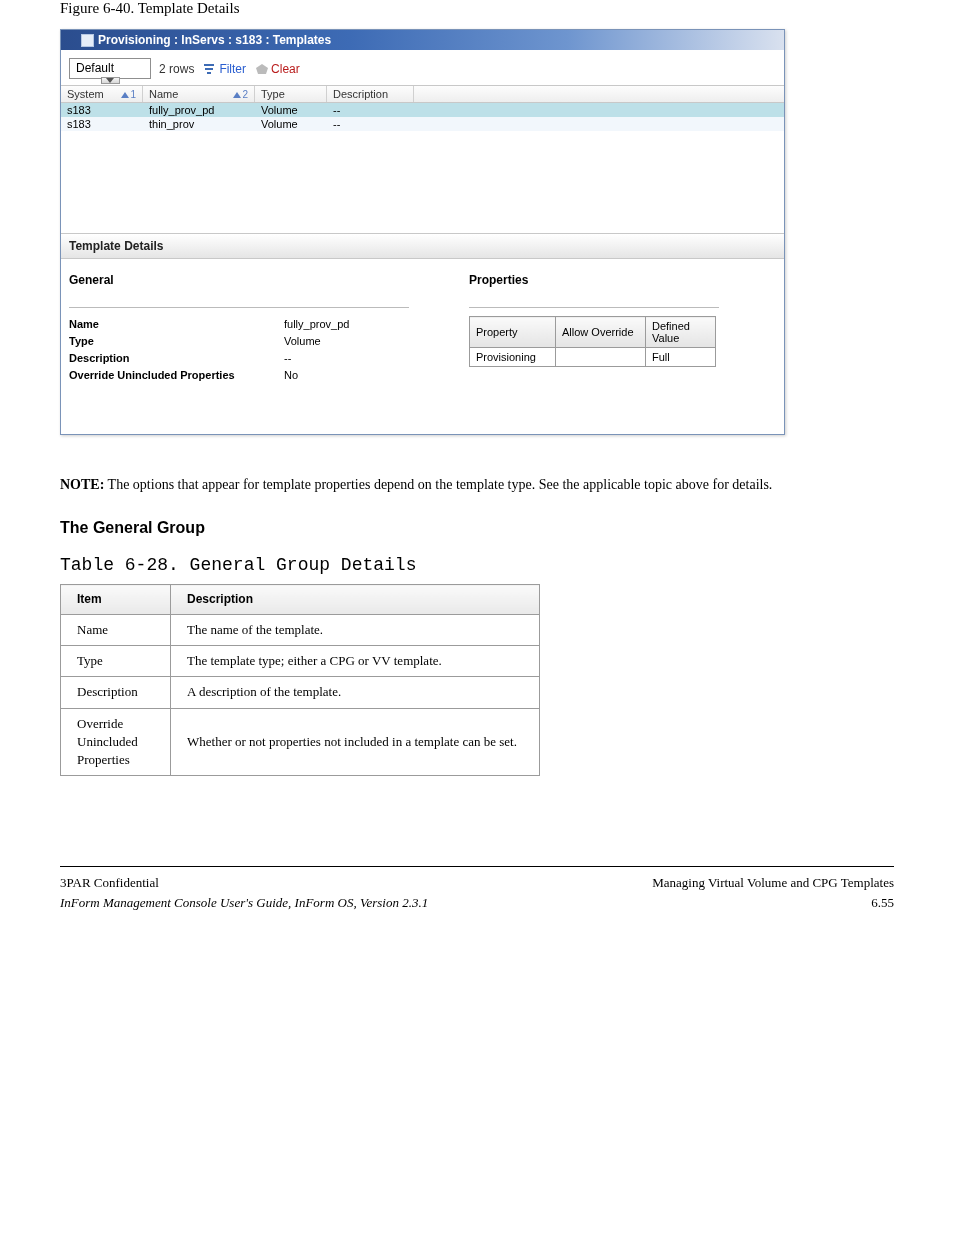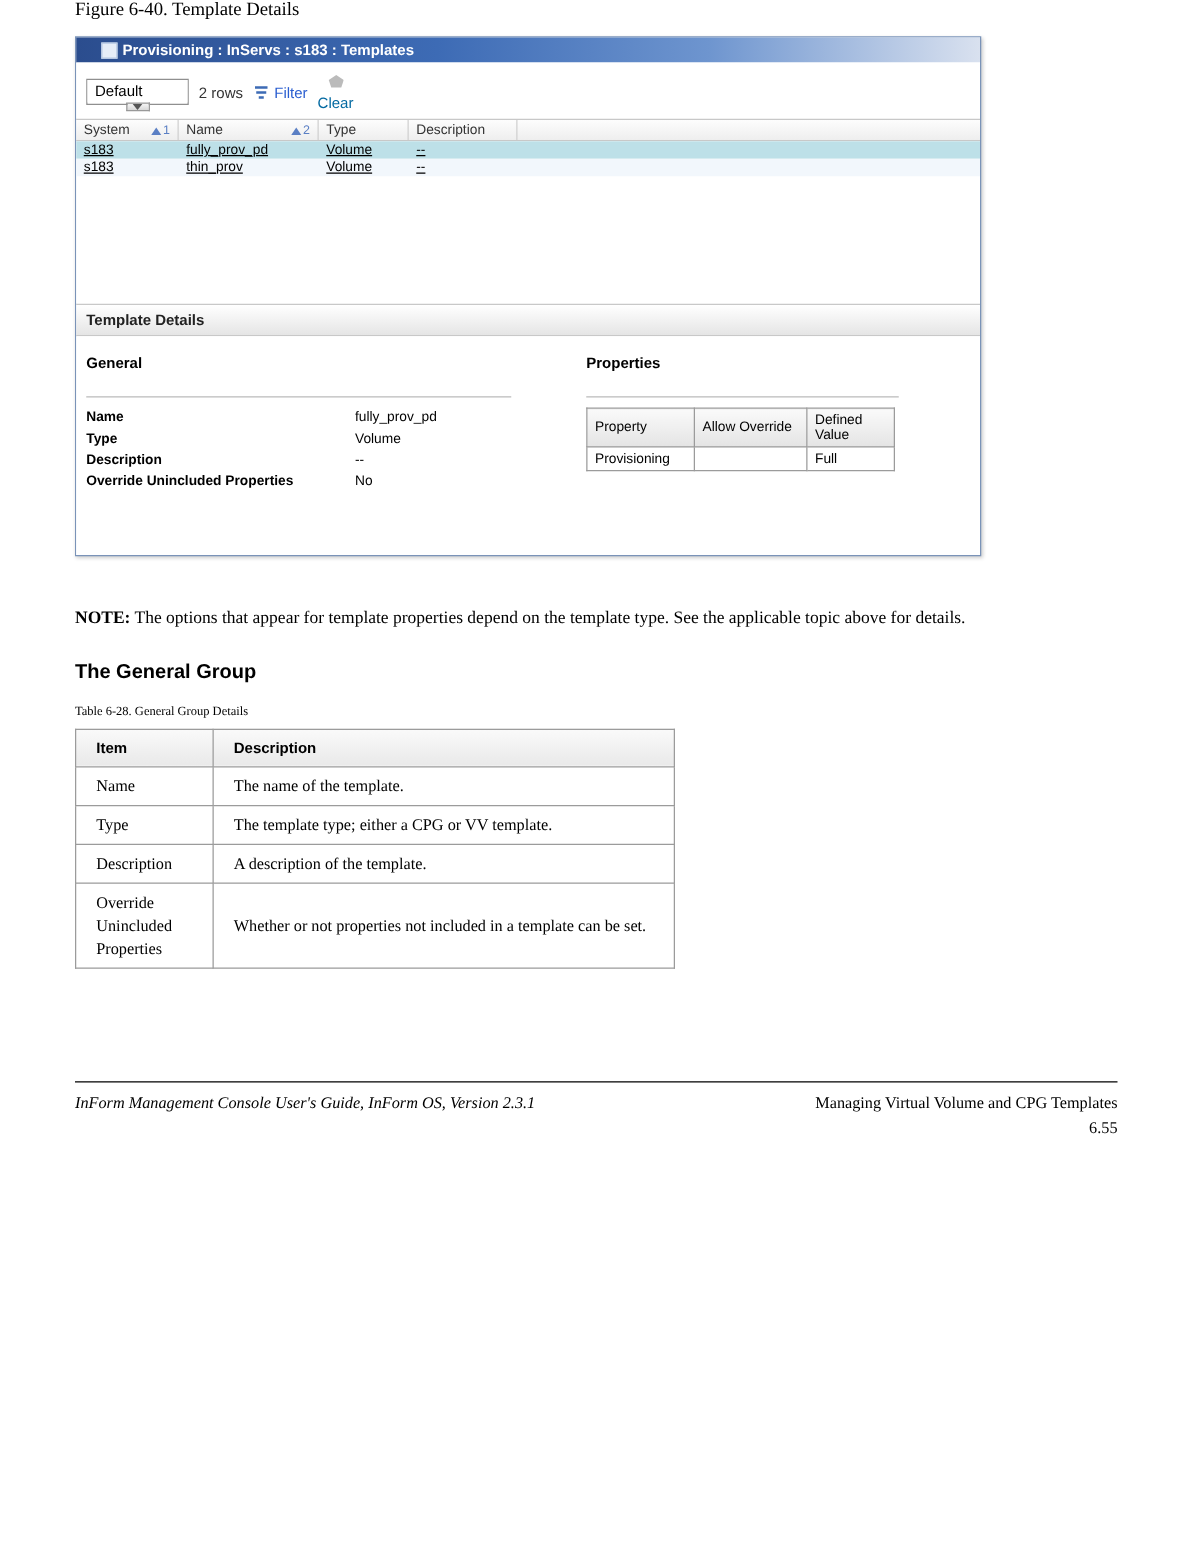--- a/index.html
+++ b/index.html
@@ -17,40 +17,40 @@
   }
   .titlebar .app-icon { width: 13px; height: 13px; background: #e6edf8; border: 1px solid #b5c7e3; display: inline-block; }
 
   .toolbar { background: #fff; padding: 8px 8px 6px 8px; display: flex; align-items: center; gap: 8px; font-size: 12px; }
   .dropdown { display: inline-flex; align-items: center; border: 1px solid #8f8f8f; background: #fff; height: 21px; flex-direction: column; }
   .dropdown .dd-text { padding: 2px 36px 2px 6px; background:#fff; }
   .dd-button { width: 19px; height: 19px; border: 1px solid #999; background: linear-gradient(#f5f5f5,#d8d8d8); display:flex; align-items:center; justify-content:center; border-left:1px solid #8f8f8f;}
   .dd-button svg { display:block;}
   .rows-label { color:#333; }
   .filter-link { color:#2a5ed0; display:inline-flex; align-items:center; gap:3px; }
-  .clear-link { color:#0369a1; display:inline-flex; align-items:center; gap:3px;flex-direction:column; }
+  .clear-link { color:#b91c1c; display:inline-flex; align-items:center; gap:3px; }
   .icon-box { width:14px; height:14px; display:inline-block; }
 
   .grid-headers { display:flex; border-top:1px solid #c8c8c8; border-bottom:1px solid #c8c8c8; background: linear-gradient(#fdfdfd,#eee); font-size:11px; color:#333;}
   .grid-headers .col, .grid-row .col { padding:2px 6px; border-right:1px solid #d0d0d0;}
   .col-system { width:82px;}
   .col-name { width:112px;}
   .col-type { width:72px;}
   .col-desc { width:86px;}
   .grid-headers .col-desc { border-right:none; }
   .grid-headers .remainder { flex:1; border-left:1px solid #d0d0d0; background: linear-gradient(#fdfdfd,#eee);}
   .col-inner { display:flex; align-items:flex-end; justify-content:space-between; gap:3px;}
   .sort-tri { width:0;height:0;border-left:4px solid transparent;border-right:4px solid transparent;border-bottom:6px solid #5a7fc4; display:inline-block;}
   .sort-num { color:#5a7fc4; font-size:10px;}
 
   .grid-body { background:#fff; height:130px; font-size:11px;}
   .grid-row { display:flex; }
   .grid-row.selected { background:#bde0e8; }
   .grid-row.alt { background:#f2f7fc; }
-  .grid-row .col { border-right:1px solid transparent; padding-top:1px; padding-bottom:1px;text-decoration:underline;}
+  .grid-row .col { border-right:1px solid transparent; padding-top:1px; padding-bottom:1px;}
 
   .section-header { 
     background: linear-gradient(#fff, #e5e5e5); 
     border-top:1px solid #c8c8c8; border-bottom:1px solid #c8c8c8; 
     padding:5px 8px; font-weight:bold; font-size:12px; color:#222;
   }
 
   .details-body { padding: 14px 8px 50px 8px; display:flex; gap:60px; background:#fff;}
   .details-col { }
   .details-col h4 { font-size:12px; font-weight:bold; padding-bottom:20px; border-bottom:1px solid #bbb; margin-bottom:8px; width: 340px;}
@@ -65,21 +65,21 @@
 
   
   .doc-text { margin: 40px 60px 0 60px; font-family: "Times New Roman", Times, serif; font-size: 14px; line-height:1.4;}
   .doc-text p { margin-bottom: 10px;}
   .doc-text a { color:#1a3f9e; }
   .doc-note { color:#000; }
   .sect-title { font-family: Arial, sans-serif; font-size:16px; font-weight:bold; margin: 22px 0 12px 0;}
   .info-table { border-collapse:collapse; width:480px; margin-top:6px;}
   .info-table th, .info-table td { border:1px solid #9b9b9b; padding:6px 16px; text-align:left; font-size:13px; font-family:"Times New Roman", serif; font-weight:normal;}
   .info-table th.hd { background: linear-gradient(#fafafa,#e9e9e9); font-weight:bold; font-family:Arial,sans-serif; font-size:12px;}
-  .table-label { font-family:Liberation Serif, serif; font-size:10px; margin-top:14px;}
+  .table-label { font-family:Liberation Mono, monospace; font-size:18px; margin-top:14px;}
   .footer { margin: 90px 60px 30px 60px; border-top:1px solid #000; padding-top:8px; font-family:"Times New Roman", serif; font-size:13px; display:flex; justify-content:space-between;}
   .footer .ftitle { font-style:italic;}
 </style>
 </head>
 <body>
 
 <div class="figure-label">Figure 6-40.  Template Details</div>
 
 <div class="window">
   <div class="titlebar">
@@ -233,19 +233,20 @@
     <tr>
           <td>Override Unincluded Properties</td>
           <td>Whether or not properties not included in a template can be set.</td>
         </tr>
   </tbody>
     </table>
 </div>
 
 <div class="footer">
   <div style="display:flex;flex-direction:column;gap:4px;">
+    <span>3PAR Confidential</span>
     <span class="ftitle">InForm Management Console User's Guide, InForm OS, Version 2.3.1</span>
   </div>
   <div style="text-align:right;display:flex;flex-direction:column;gap:4px;">
     <span>Managing Virtual Volume and CPG Templates</span>
     <span>6.55</span>
   </div>
 </div>
 
 </body></html>

